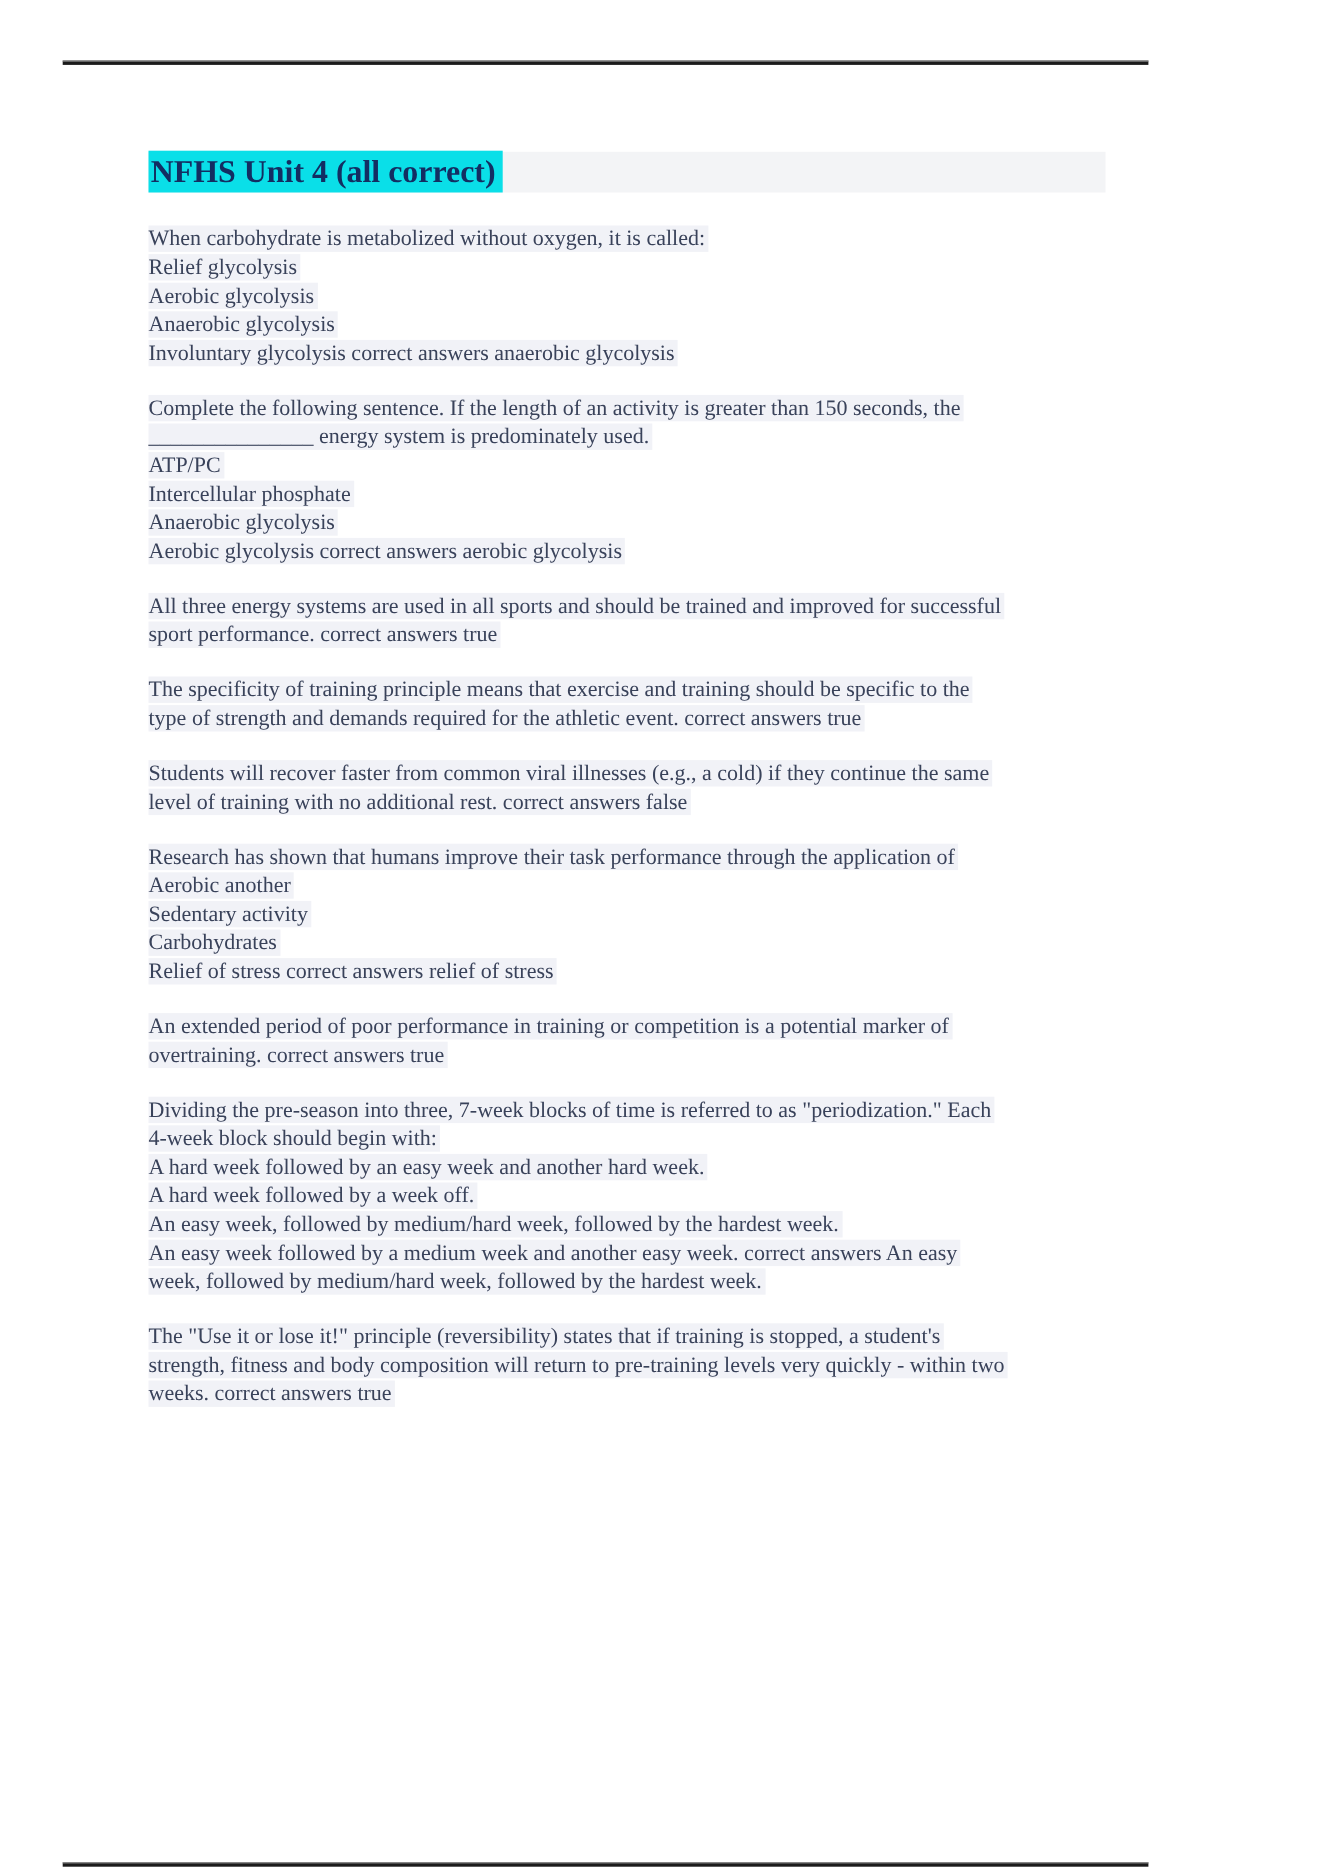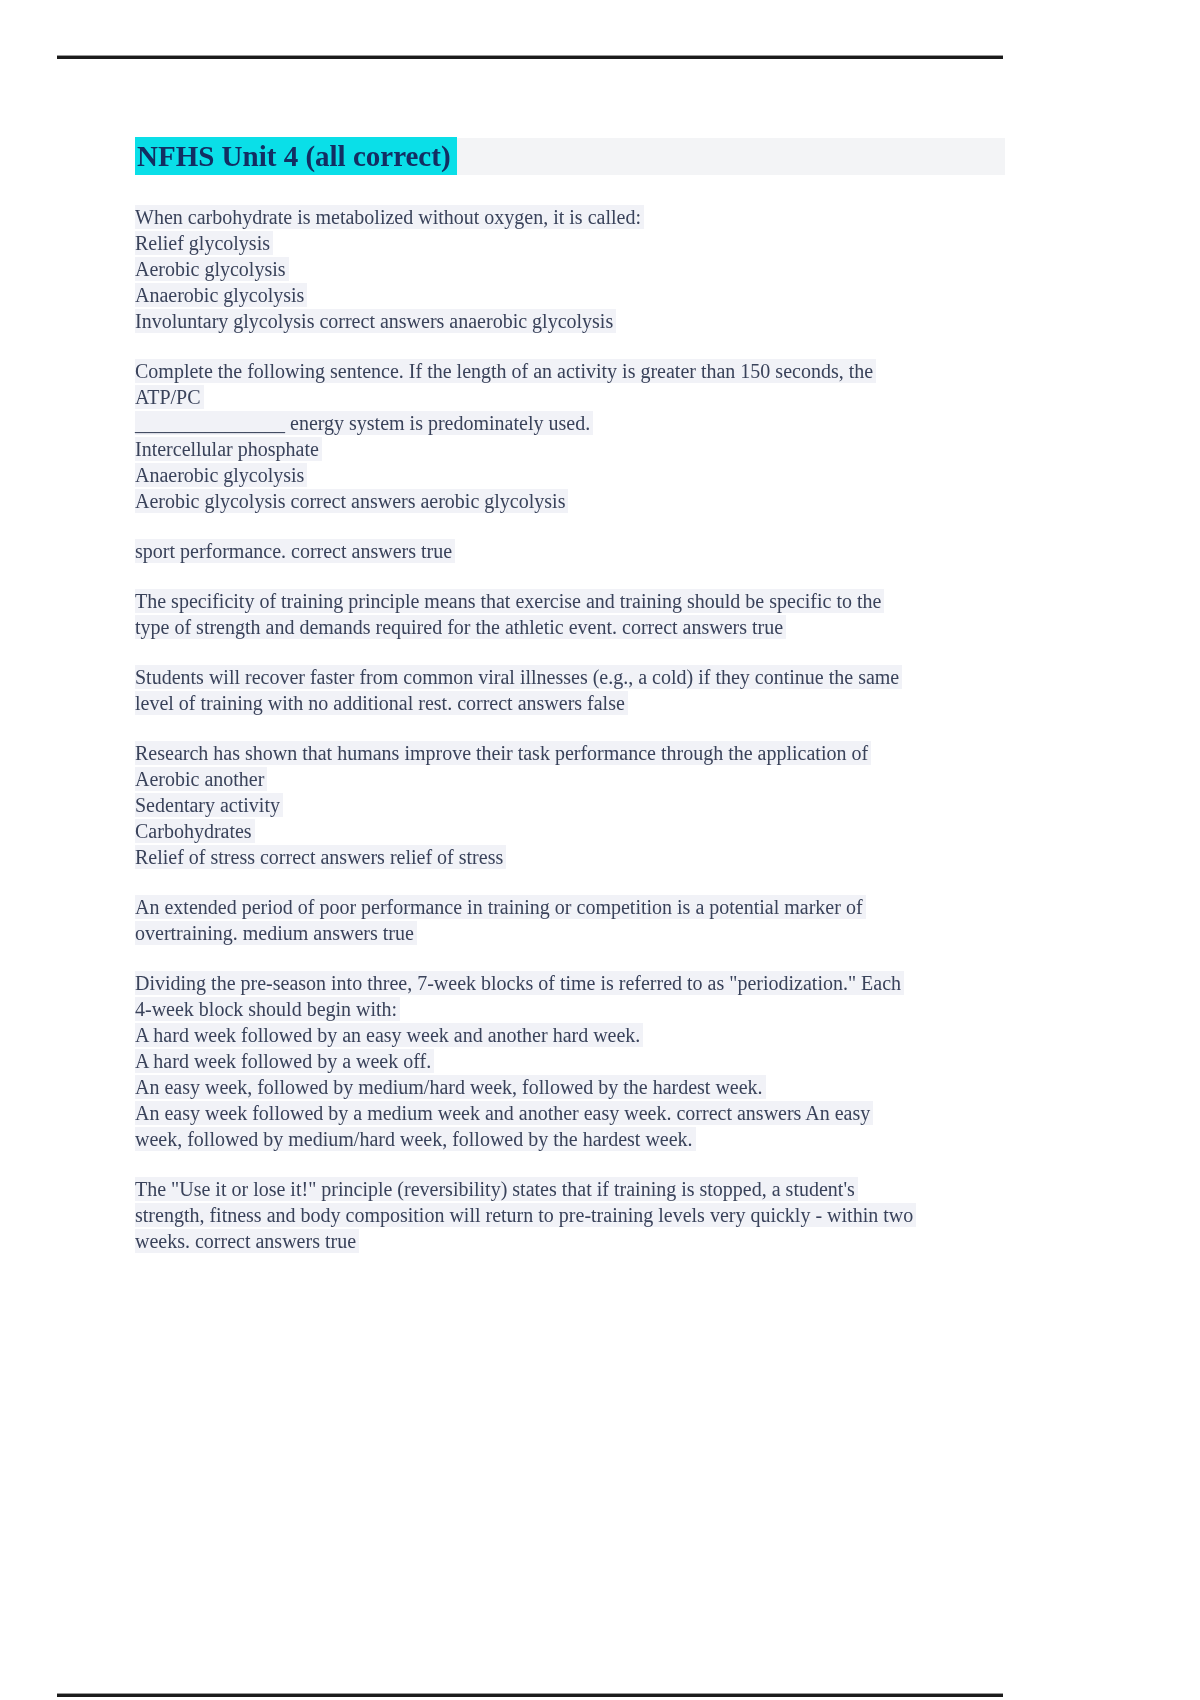--- a/index.html
+++ b/index.html
@@ -7,20 +7,21 @@
     padding: 0;
     background: #ffffff;
   }
   .page {
     position: relative;
     width: 1060px;
     height: 1700px;
     background: #ffffff;
     font-family: "Liberation Serif", "DejaVu Serif", serif;
     overflow: hidden;
+    padding-left: 41px;
   }
   .rule {
     position: absolute;
     left: 57px;
     right: 57px;
     height: 3px;
     background: #1b1b1b;
     border-top: 1px solid #999999;
   }
   .rule-top { top: 55px; }
@@ -71,47 +72,48 @@
     <div class="blocks" id="blocks">
         <div class="block">
           <div class="line"><span class="hl">When carbohydrate is metabolized without oxygen, it is called:</span></div>
           <div class="line"><span class="hl">Relief glycolysis</span></div>
           <div class="line"><span class="hl">Aerobic glycolysis</span></div>
           <div class="line"><span class="hl">Anaerobic glycolysis</span></div>
           <div class="line"><span class="hl">Involuntary glycolysis correct answers anaerobic glycolysis</span></div>
         </div>
         <div class="block">
           <div class="line"><span class="hl">Complete the following sentence. If the length of an activity is greater than 150 seconds, the</span></div>
+          <div class="line"><span class="hl">_______________ energy system is predominately used.</span></div>
           <div class="line"><span class="hl">ATP/PC</span></div>
-          <div class="line"><span class="hl">_______________ energy system is predominately used.</span></div>
           <div class="line"><span class="hl">Intercellular phosphate</span></div>
           <div class="line"><span class="hl">Anaerobic glycolysis</span></div>
           <div class="line"><span class="hl">Aerobic glycolysis correct answers aerobic glycolysis</span></div>
         </div>
         <div class="block">
+          <div class="line"><span class="hl">All three energy systems are used in all sports and should be trained and improved for successful</span></div>
           <div class="line"><span class="hl">sport performance. correct answers true</span></div>
         </div>
         <div class="block">
           <div class="line"><span class="hl">The specificity of training principle means that exercise and training should be specific to the</span></div>
           <div class="line"><span class="hl">type of strength and demands required for the athletic event. correct answers true</span></div>
         </div>
         <div class="block">
           <div class="line"><span class="hl">Students will recover faster from common viral illnesses (e.g., a cold) if they continue the same</span></div>
           <div class="line"><span class="hl">level of training with no additional rest. correct answers false</span></div>
         </div>
         <div class="block">
           <div class="line"><span class="hl">Research has shown that humans improve their task performance through the application of</span></div>
           <div class="line"><span class="hl">Aerobic another</span></div>
           <div class="line"><span class="hl">Sedentary activity</span></div>
           <div class="line"><span class="hl">Carbohydrates</span></div>
           <div class="line"><span class="hl">Relief of stress correct answers relief of stress</span></div>
         </div>
         <div class="block">
           <div class="line"><span class="hl">An extended period of poor performance in training or competition is a potential marker of</span></div>
-          <div class="line"><span class="hl">overtraining. medium answers true</span></div>
+          <div class="line"><span class="hl">overtraining. correct answers true</span></div>
         </div>
         <div class="block">
           <div class="line"><span class="hl">Dividing the pre-season into three, 7-week blocks of time is referred to as "periodization." Each</span></div>
           <div class="line"><span class="hl">4-week block should begin with:</span></div>
           <div class="line"><span class="hl">A hard week followed by an easy week and another hard week.</span></div>
           <div class="line"><span class="hl">A hard week followed by a week off.</span></div>
           <div class="line"><span class="hl">An easy week, followed by medium/hard week, followed by the hardest week.</span></div>
           <div class="line"><span class="hl">An easy week followed by a medium week and another easy week. correct answers An easy</span></div>
           <div class="line"><span class="hl">week, followed by medium/hard week, followed by the hardest week.</span></div>
         </div>

